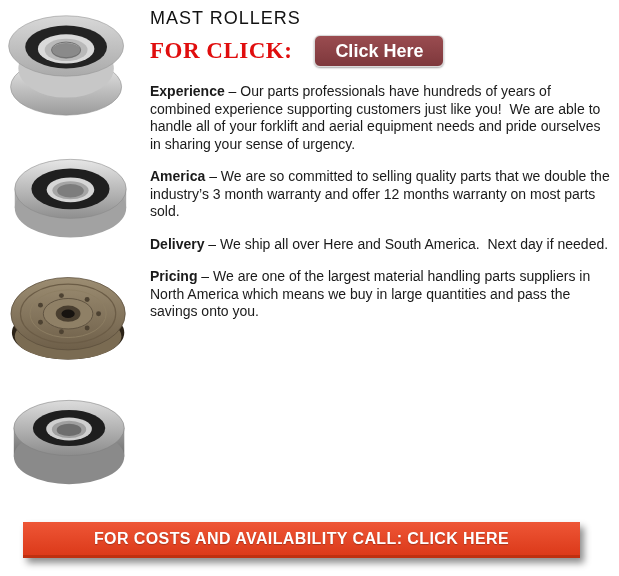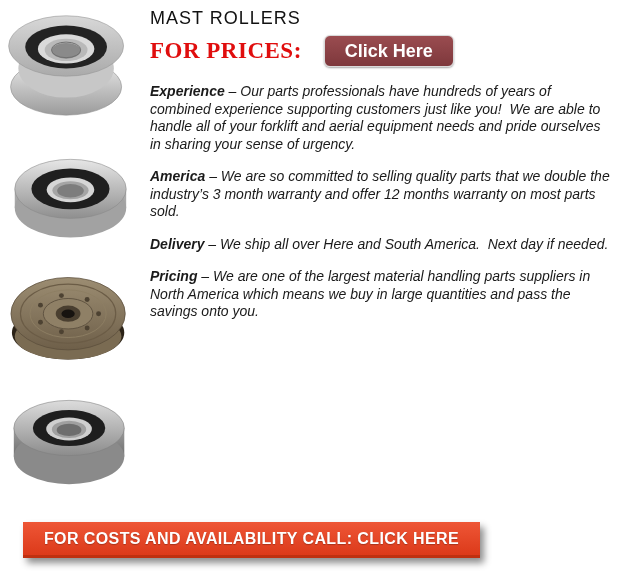--- a/index.html
+++ b/index.html
@@ -37,26 +37,25 @@
     background:linear-gradient(#9a4c50,#7e383c);
     border:1px solid #d9d9d9;border-radius:6px;
     color:#ffffff;font-weight:700;font-size:18px;
     font-family:"Liberation Sans",sans-serif;
     padding:7px 20px;line-height:16px;
     box-shadow:0 1px 2px rgba(0,0,0,0.35);
   }
   .sec{
     font-size:14px;line-height:17.5px;margin:0 0 15px 0;
     white-space:pre-wrap;
-    font-style:italic;
   }
   .sec b{font-weight:700;}
   
   .banner{
-    position:absolute;left:23px;top:522px;width:457px;height:33px;
+    position:absolute;left:23px;top:522px;width:557px;height:33px;
     background:linear-gradient(#ee5636,#dc3a1a);
     border-bottom:3px solid #bf3010;
     box-shadow:4px 5px 7px rgba(0,0,0,0.45);
     display:flex;align-items:center;justify-content:center;
     cursor:pointer;
   }
   .banner span{
     color:#ffffff;font-weight:700;font-size:16px;letter-spacing:0.4px;
     text-shadow:0 1px 1px rgba(0,0,0,0.25);
   }
@@ -151,21 +150,21 @@
     <ellipse cx="69" cy="43.5" rx="18" ry="9" fill="#a0a0a0"></ellipse>
     <ellipse cx="69" cy="44" rx="13" ry="6.5" fill="#6e6e6e"></ellipse>
   </svg>
 </div>
 
 <div class="content">
   <h1 class="title">MAST ROLLERS</h1>
 
 
   <div class="prices-row">
-    <span class="prices-label">FOR PRICES:</span>
+    <span class="prices-label">FOR CLICK:</span>
     <button class="click-btn">Click Here</button>
   </div>
 
   <p class="sec"><b>Experience</b><span> – Our parts professionals have hundreds of years of combined experience supporting customers just like you!  We are able to handle all of your forklift and aerial equipment needs and pride ourselves in sharing your sense of urgency.</span></p>
 
 
   <p class="sec"><b>America</b><span> – We are so committed to selling quality parts that we double the industry’s 3 month warranty and offer 12 months warranty on most parts sold.</span></p>
 
   <p class="sec"><b>Delivery</b><span> – We ship all over Here and South America.  Next day if needed.</span></p>
 

